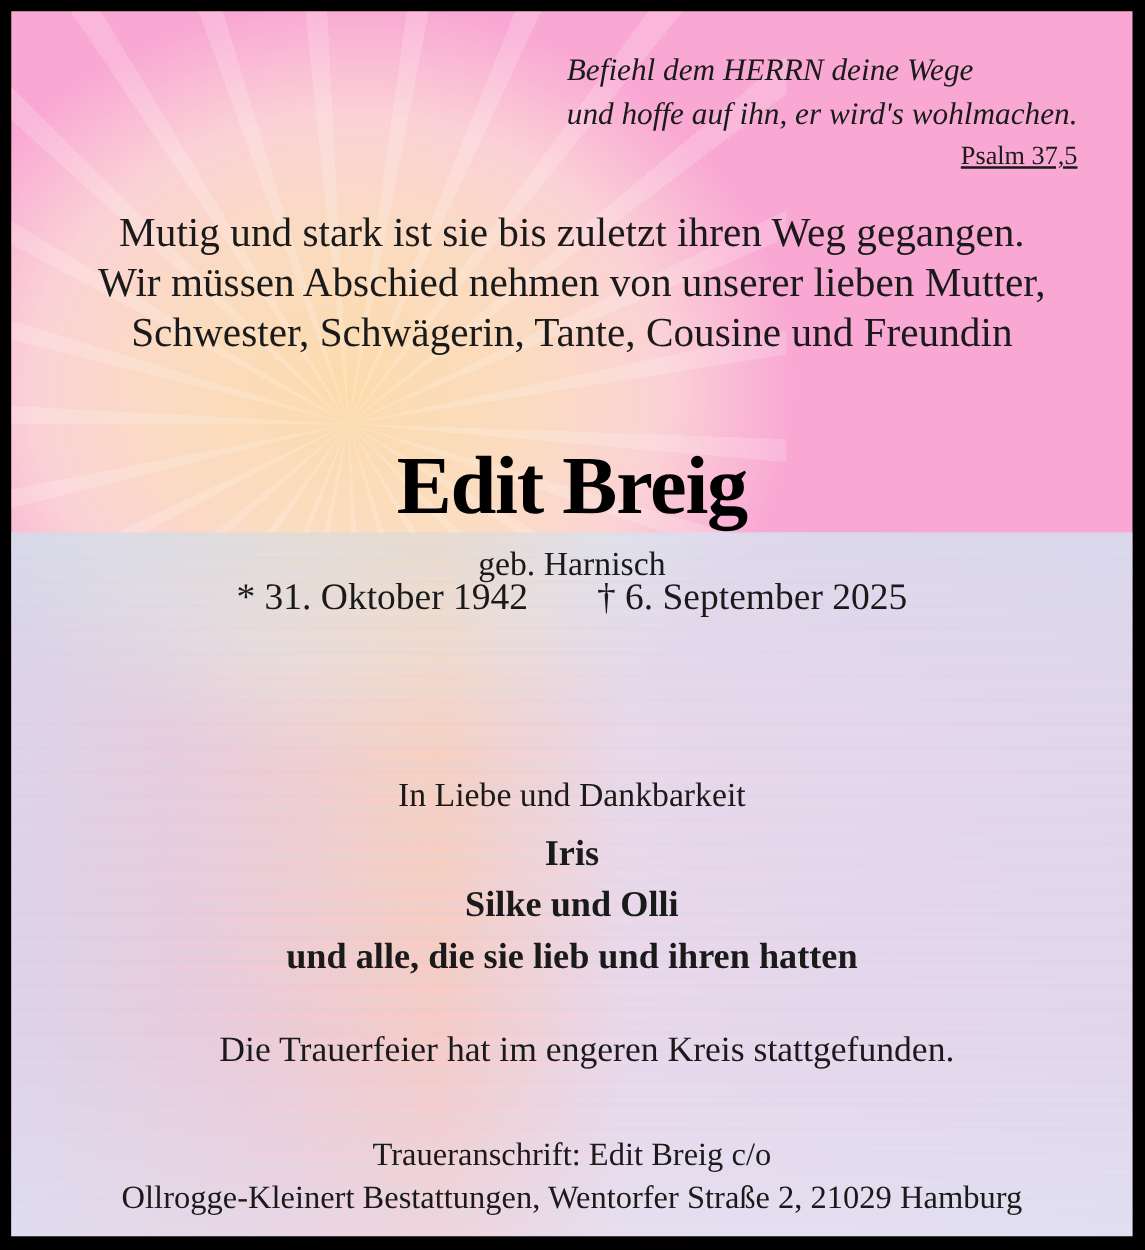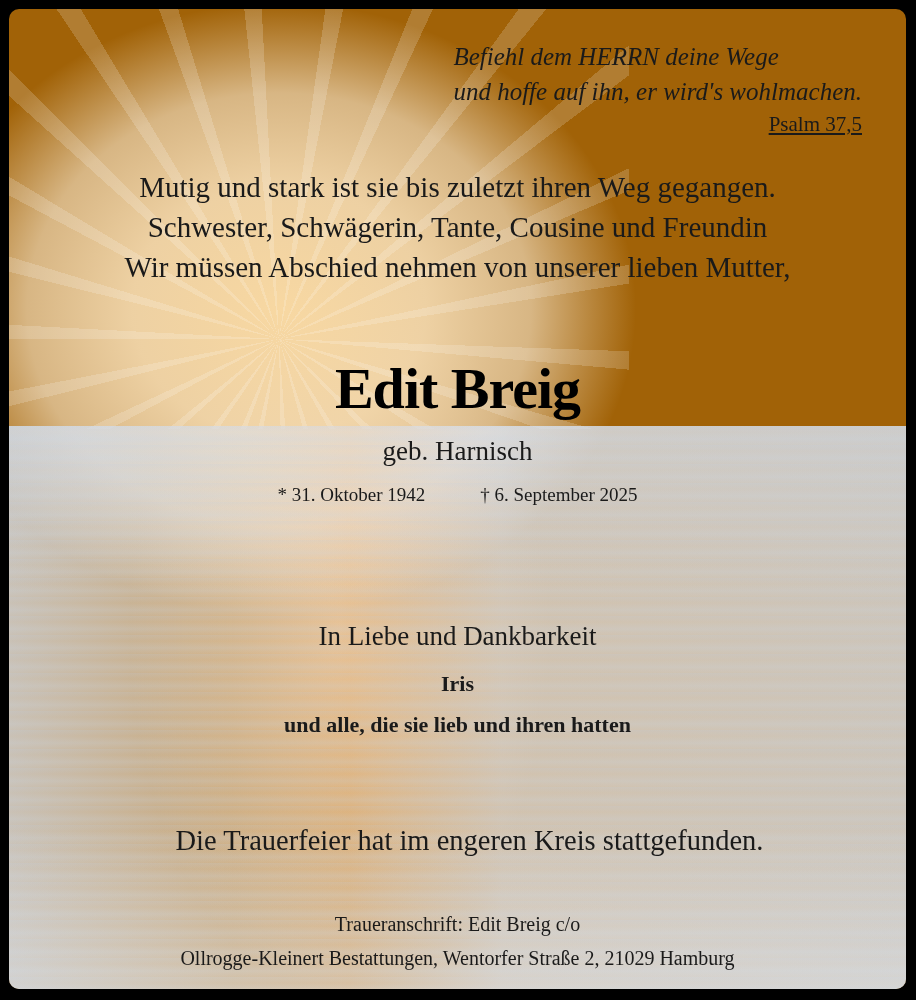--- a/index.html
+++ b/index.html
@@ -1,81 +1,82 @@
 <!DOCTYPE html>
 <html><head>
 <meta charset="utf-8">
 <style>
   html,body{margin:0;padding:0;}
   body{width:916px;height:1000px;background:#000;overflow:hidden;}
   .frame{position:absolute;left:9px;top:9px;width:897px;height:980px;overflow:hidden;
-    background:#a16207;font-family:"Liberation Serif",serif;color:#1a1a1a;border-radius:10px;}
+    background:#f9a8d4;font-family:"Liberation Serif",serif;color:#1a1a1a;}
   .bg-sun{position:absolute;left:0;top:0;width:897px;height:980px;
     background:
       radial-gradient(ellipse 420px 360px at 270px 300px, rgba(252,222,170,0.95) 0%, rgba(251,228,190,0.85) 35%, rgba(252,238,215,0.6) 60%, rgba(255,255,255,0) 85%),
       radial-gradient(ellipse 300px 520px at 330px 620px, rgba(250,215,175,0.55) 0%, rgba(255,255,255,0) 70%);
   }
   .bg-rays{position:absolute;left:0;top:0;width:620px;height:420px;
     background:
       repeating-conic-gradient(from 200deg at 270px 330px, rgba(255,255,255,0.35) 0deg 3deg, rgba(255,255,255,0) 3deg 14deg);
     opacity:0.5;}
   .bg-sea{position:absolute;left:0;top:417px;width:897px;height:563px;
     background:
       repeating-linear-gradient(180deg, rgba(190,205,225,0.18) 0px, rgba(255,255,255,0) 6px, rgba(200,215,232,0.2) 13px, rgba(255,255,255,0) 19px),
       linear-gradient(90deg, rgba(215,225,240,0.75) 0%, rgba(235,225,215,0.55) 25%, rgba(250,220,190,0.55) 38%, rgba(230,235,245,0.7) 55%, rgba(220,230,245,0.75) 100%);
   }
   .bg-sea-fade{position:absolute;left:0;top:417px;width:897px;height:563px;
     background:linear-gradient(180deg, rgba(205,218,235,0.35) 0%, rgba(255,255,255,0) 30%, rgba(255,255,255,0) 70%, rgba(225,235,248,0.4) 100%);}
   .t{position:absolute;left:0;width:897px;text-align:center;white-space:nowrap;}
   .verse{position:absolute;right:44px;top:30px;text-align:left;font-style:italic;font-size:25px;line-height:35px;}
   .psalm{position:absolute;right:44px;top:103px;font-size:21px;text-decoration:underline;}
-  .intro{top:158px;font-size:29px;line-height:40px;}
-  .name{top:330px;font-size:58px;font-weight:bold;line-height:100px;color:#000;letter-spacing:-1px;}
+  .intro{top:158px;font-size:33px;line-height:40px;}
+  .name{top:330px;font-size:66px;font-weight:bold;line-height:100px;color:#000;letter-spacing:-1px;}
   .maiden{top:427px;font-size:27px;}
-  .dates{top:475px;font-size:19px;}
+  .dates{top:452px;font-size:30px;}
   .dates span{display:inline-block;}
   .gap{width:55px;}
   .thanks{top:586px;font-size:27px;margin-top:26px;}
-  .family{top:654px;font-size:22px;font-weight:bold;line-height:41px;}
+  .family{top:654px;font-size:29px;font-weight:bold;line-height:41px;}
   .funeral{top:816px;font-size:28.5px;margin-left:12px;}
-  .address{top:898px;font-size:20px;line-height:34px;}
+  .address{top:898px;font-size:26px;line-height:34px;}
 </style>
 </head>
 <body>
 
 <div class="frame">
   <div class="bg-sun"></div>
   <div class="bg-rays"></div>
   <div class="bg-sea"></div>
   <div class="bg-sea-fade"></div>
 
   <div class="verse">
     <div>Befiehl dem HERRN deine Wege</div>
     <div>und hoffe auf ihn, er wird's wohlmachen.</div>
   </div>
   <div class="psalm">Psalm 37,5</div>
 
   <div class="t intro">
     <div>Mutig und stark ist sie bis zuletzt ihren Weg gegangen.</div>
+    <div>Wir müssen Abschied nehmen von unserer lieben Mutter,</div>
     <div>Schwester, Schwägerin, Tante, Cousine und Freundin</div>
-    <div>Wir müssen Abschied nehmen von unserer lieben Mutter,</div>
   </div>
 
   <div class="t name">Edit Breig</div>
   <div class="t maiden">geb. Harnisch</div>
 
   <div class="t dates">
     <span>* 31. Oktober 1942</span><span class="gap"></span><span>†</span>
     <span>6. September 2025</span>
   </div>
 
   <div class="t thanks">In Liebe und Dankbarkeit</div>
 
   <div class="t family">
     <div>Iris</div>
+    <div>Silke und Olli</div>
     <div>und alle, die sie lieb und ihren hatten</div>
   </div>
 
   <div class="t funeral">Die Trauerfeier hat im engeren Kreis stattgefunden.</div>
 
   <div class="t address">
     <div>Traueranschrift: Edit Breig c/o</div>
     <div>Ollrogge-Kleinert Bestattungen, Wentorfer Straße 2, 21029 Hamburg</div>
   </div>
 </div>

